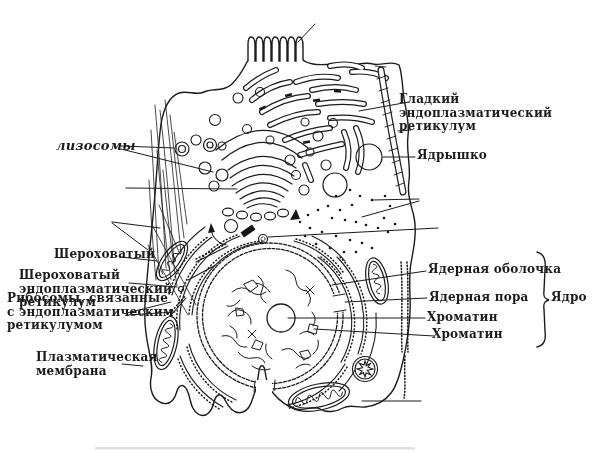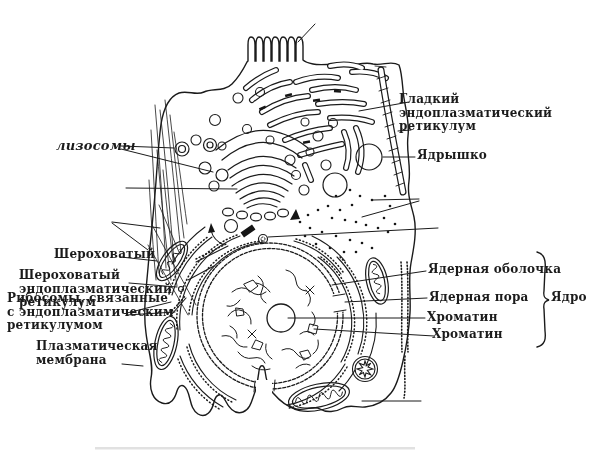--- a/index.html
+++ b/index.html
@@ -359,16 +359,16 @@
 <div class="label" style="left:432px;top:328px">Хроматин</div>
 <div class="label" style="left:551px;top:291px">Ядро</div>
 <div class="label it" style="left:56px;top:139px">лизосомы</div>
 <div class="label" style="left:54px;top:248px">Шероховатый</div>
 <div class="label" style="left:19px;top:269px">Шероховатый
 эндоплазматический
 ретикулум</div>
 <div class="label" style="left:7px;top:292px">Рибосомы, связанные
 с эндоплазматическим
 ретикулумом</div>
-<div class="label" style="left:36px;top:340px">Плазматическая
+<div class="label" style="left:36px;top:351px">Плазматическая
 мембрана</div>
 
 </div>
 
 </body></html>

